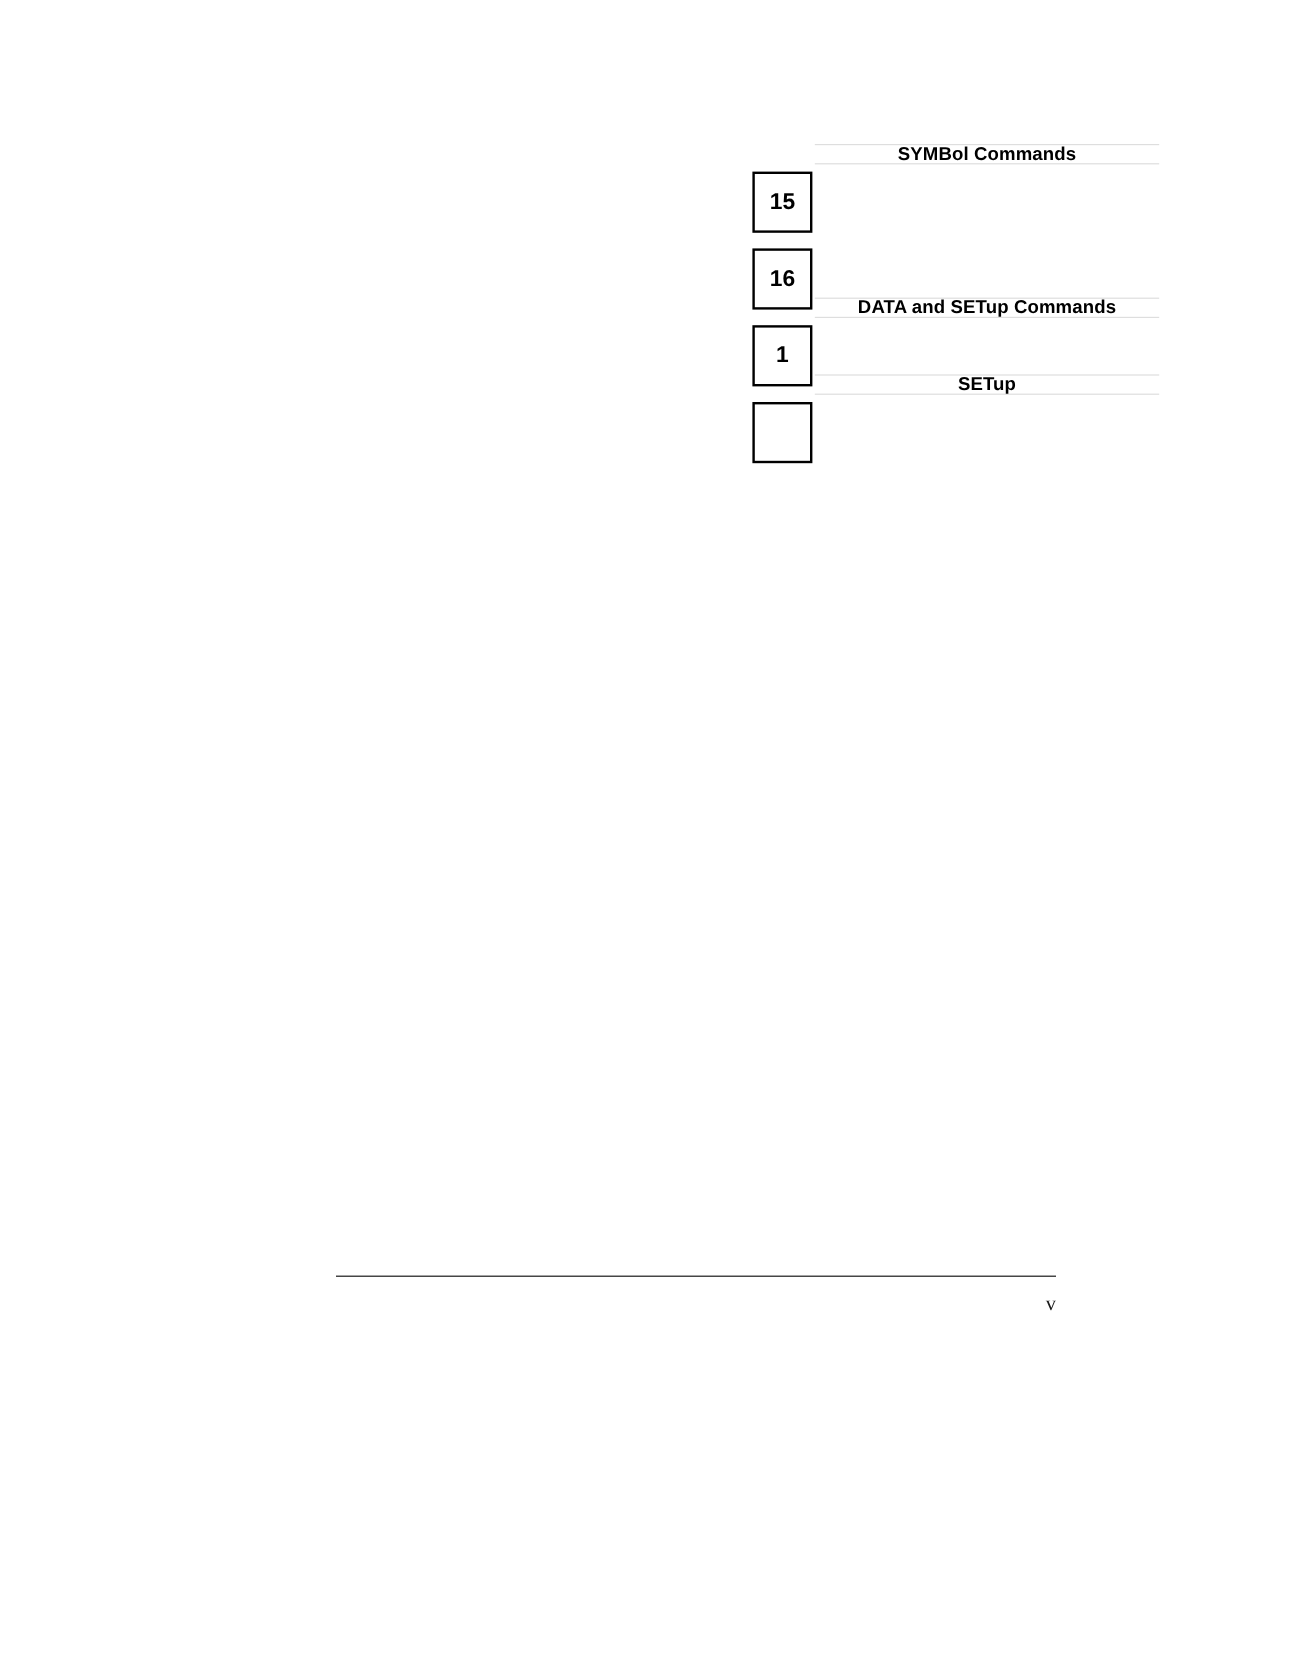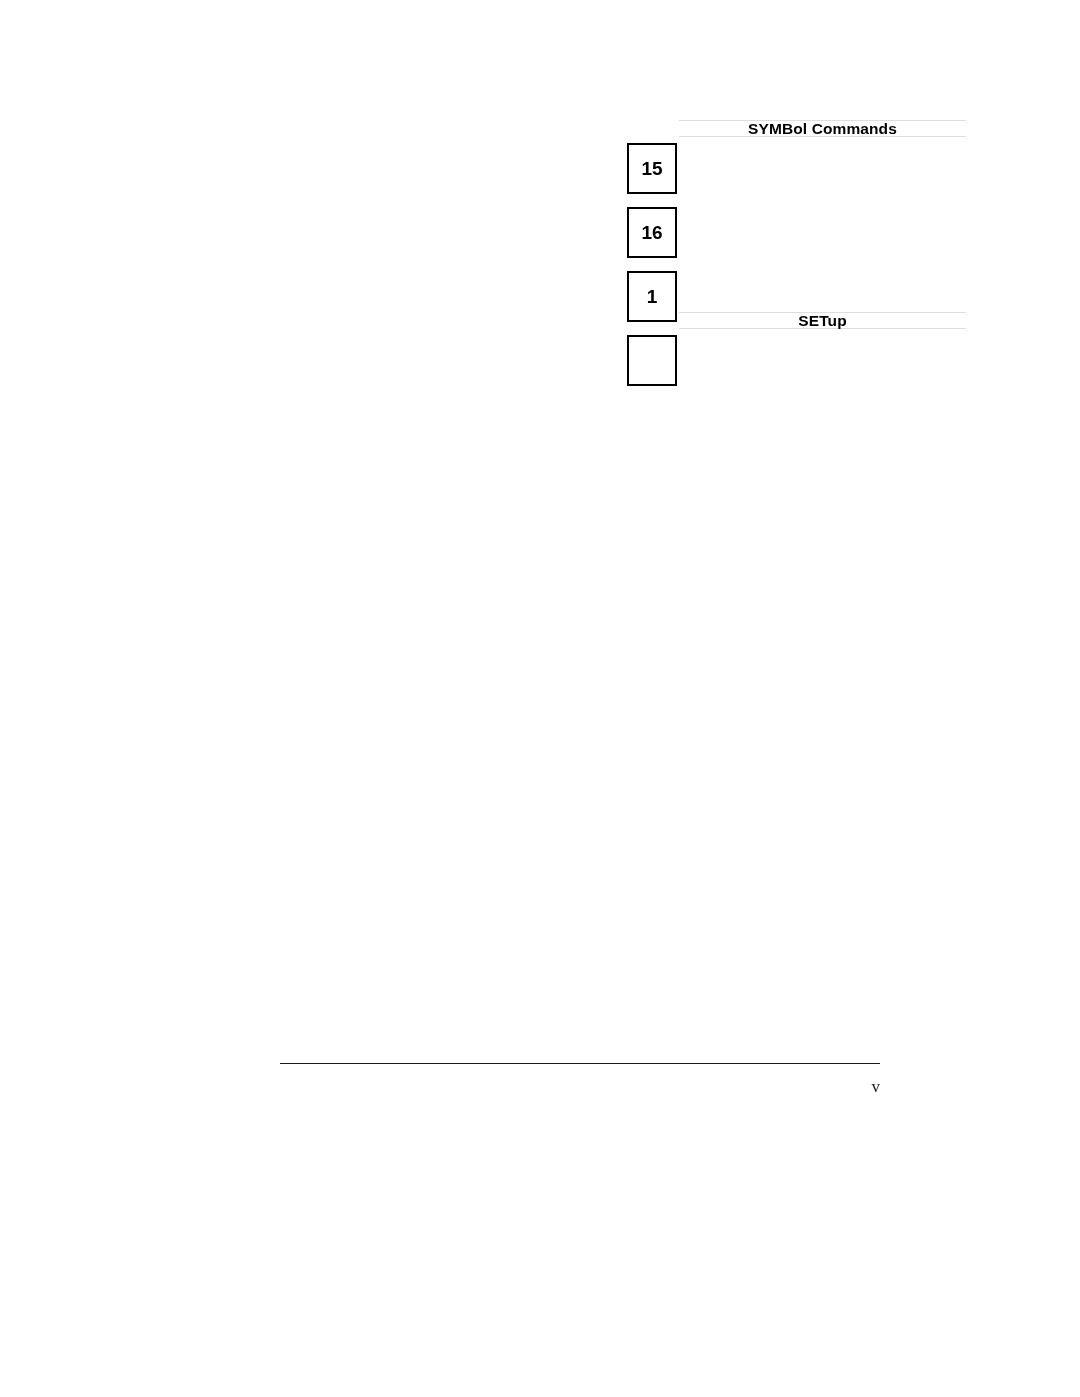--- a/index.html
+++ b/index.html
@@ -139,20 +139,23 @@
     </div>
     <div class="black-block"></div>
   </div>
 
   <div class="tab-row">
     <div class="numcol">
       <div class="num-box">
         <span class="num-text">1</span>
       </div>
     </div>
+    <div class="mid-cell">
+      <span class="chapter-title">DATA and SETup Commands</span>
+    </div>
     <div class="black-block"></div>
   </div>
 
 
   <div class="tab-row">
     <div class="numcol">
       <div class="num-box">
         <span class="num-text"></span>
       </div>
     </div>

